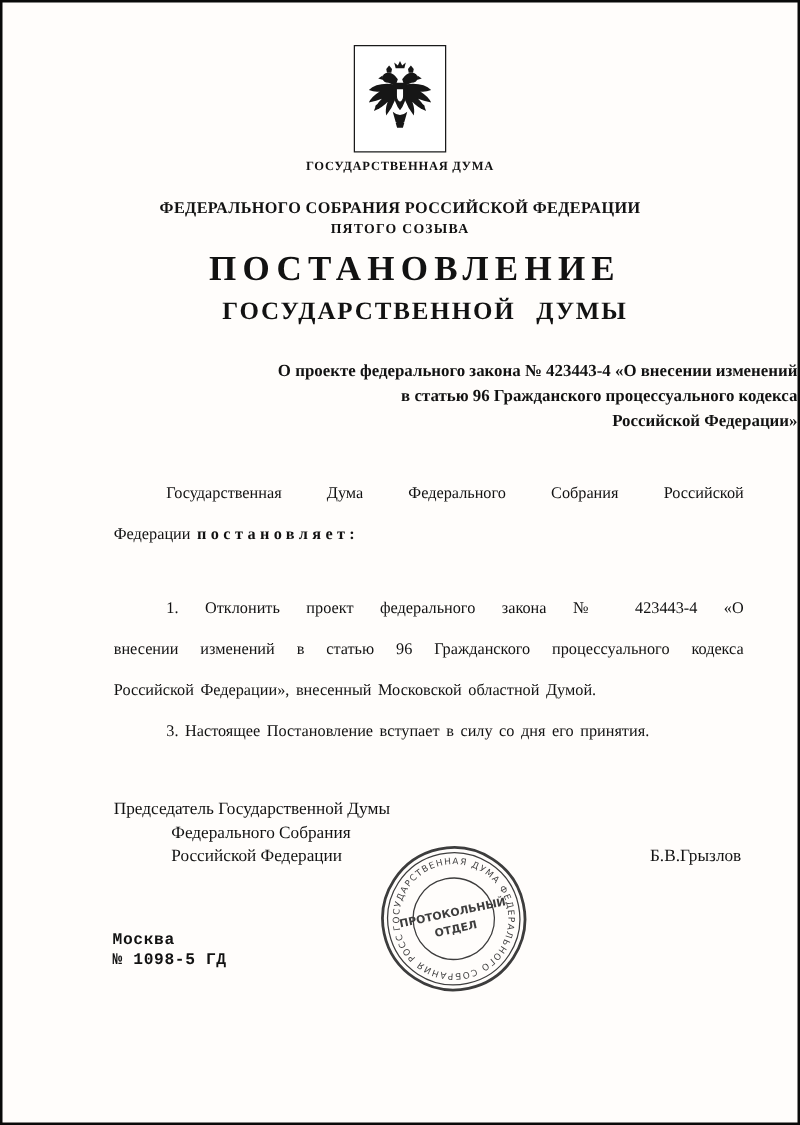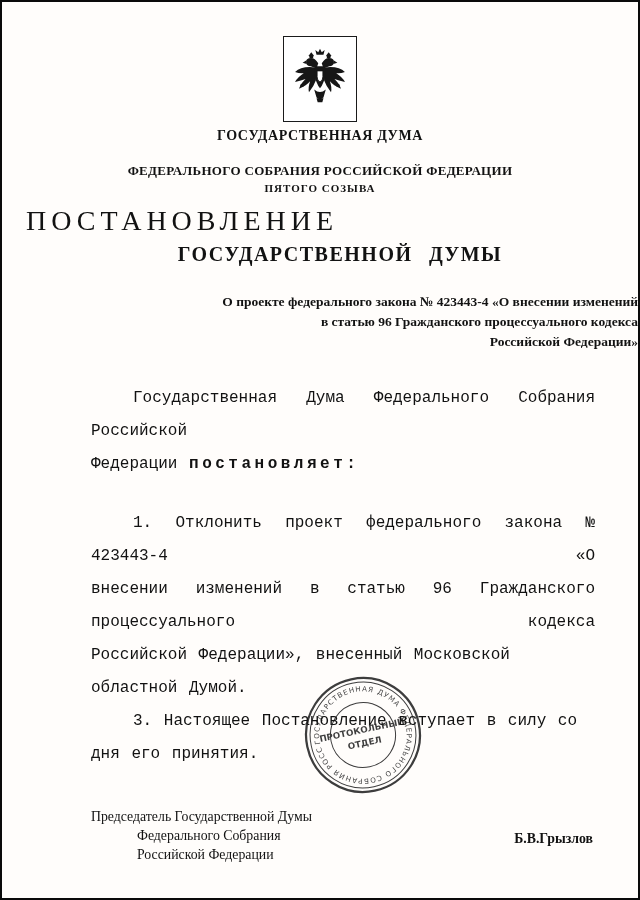--- a/index.html
+++ b/index.html
@@ -16,52 +16,51 @@
   }
   
   .emblem-box {
     width: 74px; height: 86px;
     border: 1.5px solid #1a1a1a;
     margin: 34px auto 6px auto;
     display: flex; align-items: center; justify-content: center;
     background: #fff;
   }
   
-  .org1 { text-align: center; font-weight: 700; font-size: 14px; letter-spacing: .6px; margin-top: 4px; }
+  .org1 { text-align: center; font-weight: 700; font-size: 10px; letter-spacing: .6px; margin-top: 4px; }
   .org2 { text-align: center; font-weight: 700; font-size: 13px; letter-spacing: .3px; margin-top: 19px; }
   .org3 { text-align: center; font-weight: 700; font-size: 11px; letter-spacing: 1px; margin-top: 3px; }
   .doc-type {
-    text-align: left; font-weight: 400; font-size: 28px;
+    text-align: center; font-weight: 700; font-size: 28px;
     letter-spacing: 5px; margin-top: 12px; line-height: 30px; margin-left: 24px;
   }
   .doc-org {
     text-align: center; font-weight: 700; font-size: 20px;
     letter-spacing: 1.5px; word-spacing: 10px; margin-top: 6px; line-height: 24px; padding-left: 40px;
   }
   
   .subject { margin-top: 26px; text-align: right; font-weight: 700; font-size: 13.5px; line-height: 20px; }
   
   .content { margin: 0 43px 0 89px; }
   .bodyline {
-    font-size: 16px;
+    font-size: 13px;
     line-height: 33px;
     word-spacing: 2px;
     text-align: justify;
     text-align-last: justify;
-    font-family: Liberation Mono, monospace;
   }
   .bodyline.last { text-align: left; text-align-last: left; }
   .bodyline.ind { text-indent: 42px; }
   .intro { margin-top: 30px; }
   .items { margin-top: 26px; }
   .spaced-verb { font-weight: 700; letter-spacing: 3.5px; }
   
   .signature { position: relative; margin: 36px 43px 0 89px; font-size: 13.8px; line-height: 19px; }
   .sig-ind { margin-left: 46px; }
-  .sig-name { position: absolute; right: 2px; bottom: 16px; font-weight: bold; }
+  .sig-name { position: absolute; right: 2px; bottom: 0; }
   
   .footer {
     margin: 50px 0 0 88px;
     font-family: "Liberation Mono", monospace;
     font-weight: 700; font-size: 13px; line-height: 16px;
     letter-spacing: .5px;
   }
   
   .stamp {
     position: absolute;

